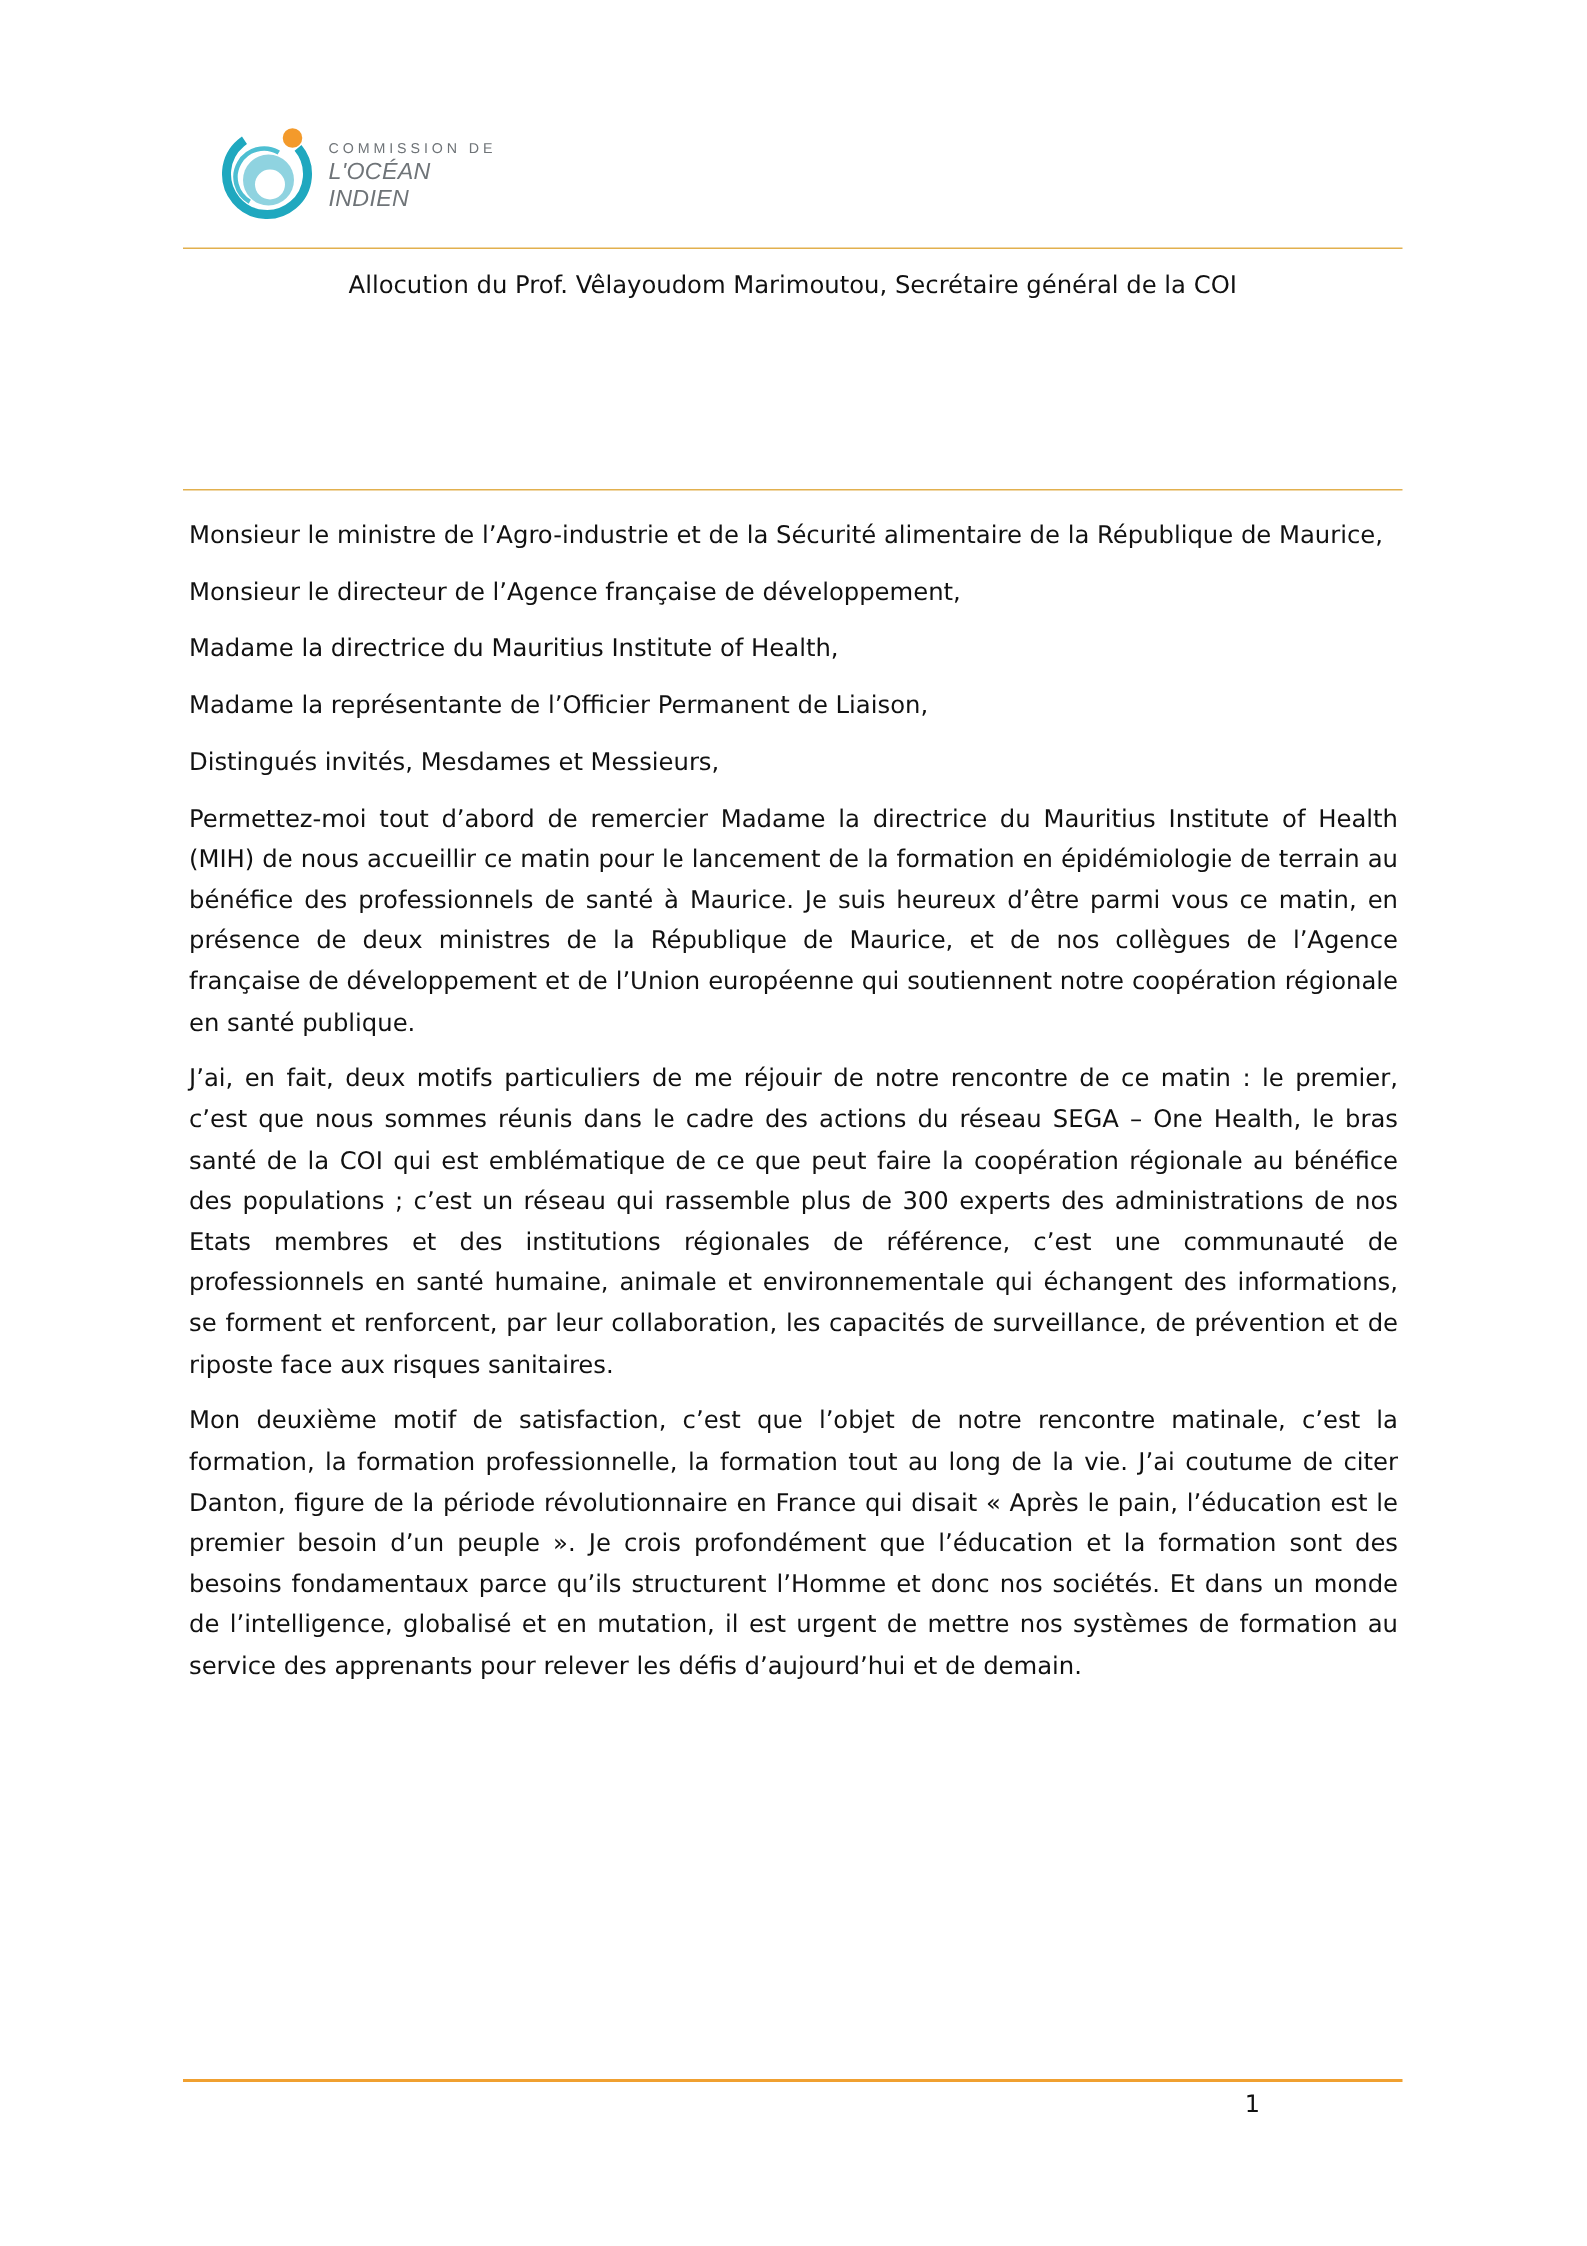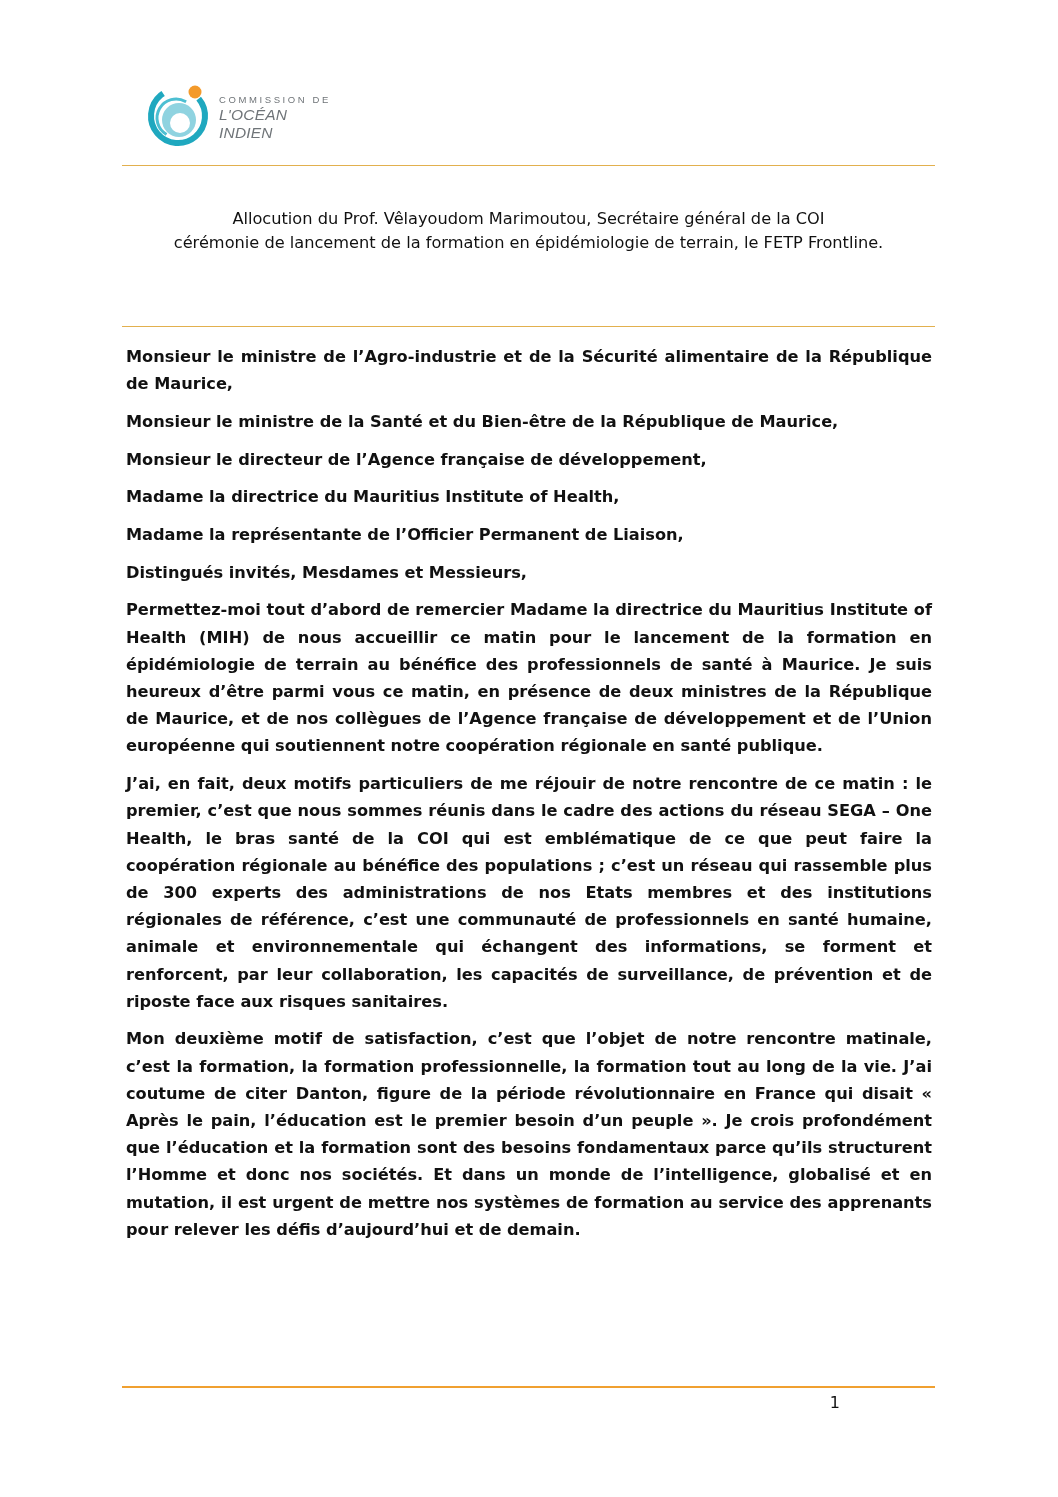--- a/index.html
+++ b/index.html
@@ -11,25 +11,25 @@
   .logo-text { position: absolute; left: 74px; top: 14px; color: #6f7478;
                font-family: "Liberation Sans", sans-serif; }
   .logo-line1 { font-size: 9.5px; letter-spacing: 2.6px; line-height: 12px; }
   .logo-line2 { font-size: 15.5px; letter-spacing: 0.2px; line-height: 18px; font-style: italic; }
   .rule { position: absolute; left: 122px; width: 813px; height: 2px; background: #e8a43a; }
   .rule.top { top: 165px; height: 1px; background: #e2b04e; }
   .rule.mid { top: 326px; height: 1px; background: #e2b04e; }
   .rule.bottom { top: 1386px; height: 2px; background: #f0a030; }
   .title { position: absolute; left: 122px; width: 813px; text-align: center;
            font-size: 16.2px; line-height: 22px; }
-  .t1 { top: 208px; }
+  .t1 { top: 179px; }
   .t2 { top: 232px; }
   .body-text { position: absolute; left: 126px; width: 806px; top: 343px;
                font-size: 16.2px; line-height: 27.2px; }
-  .body-text p { margin: 0 0 10.5px 0; text-align: justify; font-weight: bold; }
+  .body-text p { margin: 0 0 10.5px 0; text-align: justify; }
   .page-num { position: absolute; right: 126px; top: 1393px; font-size: 16px; }
 </style>
 </head>
 <body>
 
 <div class="page">
 
   <div class="logo">
     <svg width="68" height="68" viewBox="0 0 68 68">
       <circle cx="33" cy="36" r="27" fill="none" stroke="#1fa8bf" stroke-width="6" stroke-dasharray="130 40" transform="rotate(-40 33 36)"></circle>
@@ -40,27 +40,25 @@
     </svg>
     <div class="logo-text">
       <div class="logo-line1">COMMISSION DE</div>
       <div class="logo-line2">L'OCÉAN INDIEN</div>
     </div>
   </div>
 
   <div class="rule top"></div>
 
   <div class="title t1">Allocution du Prof. Vêlayoudom Marimoutou, Secrétaire général de la COI</div>
-  <div class="title t2">cérémonie de lancement de la formation en épidémiologie de terrain, le FETP Frontline.</div>
 
   <div class="rule mid"></div>
 
   <div class="body-text">
     <p>Monsieur le ministre de l’Agro-industrie et de la Sécurité alimentaire de la République de Maurice,</p>
-    <p>Monsieur le ministre de la Santé et du Bien-être de la République de Maurice,</p>
     <p>Monsieur le directeur de l’Agence française de développement,</p>
     <p>Madame la directrice du Mauritius Institute of Health,</p>
     <p>Madame la représentante de l’Officier Permanent de Liaison,</p>
     <p>Distingués invités, Mesdames et Messieurs,</p>
     <p>Permettez-moi tout d’abord de remercier Madame la directrice du Mauritius Institute of Health (MIH) de nous accueillir ce matin pour le lancement de la formation en épidémiologie de terrain au bénéfice des professionnels de santé à Maurice. Je suis heureux d’être parmi vous ce matin, en présence de deux ministres de la République de Maurice, et de nos collègues de l’Agence française de développement et de l’Union européenne qui soutiennent notre coopération régionale en santé publique.</p>
     <p>J’ai, en fait, deux motifs particuliers de me réjouir de notre rencontre de ce matin : le premier, c’est que nous sommes réunis dans le cadre des actions du réseau SEGA – One Health, le bras santé de la COI qui est emblématique de ce que peut faire la coopération régionale au bénéfice des populations ; c’est un réseau qui rassemble plus de 300 experts des administrations de nos Etats membres et des institutions régionales de référence, c’est une communauté de professionnels en santé humaine, animale et environnementale qui échangent des informations, se forment et renforcent, par leur collaboration, les capacités de surveillance, de prévention et de riposte face aux risques sanitaires.</p>
     <p>Mon deuxième motif de satisfaction, c’est que l’objet de notre rencontre matinale, c’est la formation, la formation professionnelle, la formation tout au long de la vie. J’ai coutume de citer Danton, figure de la période révolutionnaire en France qui disait « Après le pain, l’éducation est le premier besoin d’un peuple ». Je crois profondément que l’éducation et la formation sont des besoins fondamentaux parce qu’ils structurent l’Homme et donc nos sociétés. Et dans un monde de l’intelligence, globalisé et en mutation, il est urgent de mettre nos systèmes de formation au service des apprenants pour relever les défis d’aujourd’hui et de demain.</p>
   </div>
 
   <div class="rule bottom"></div>

